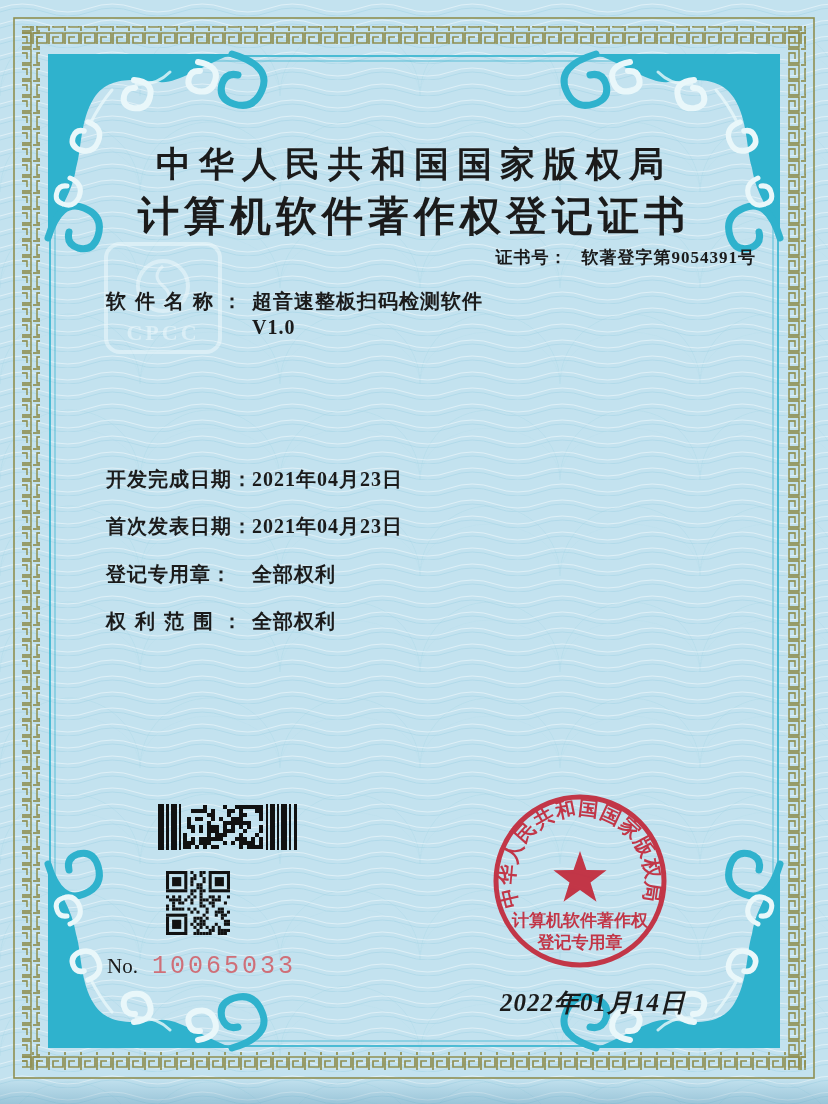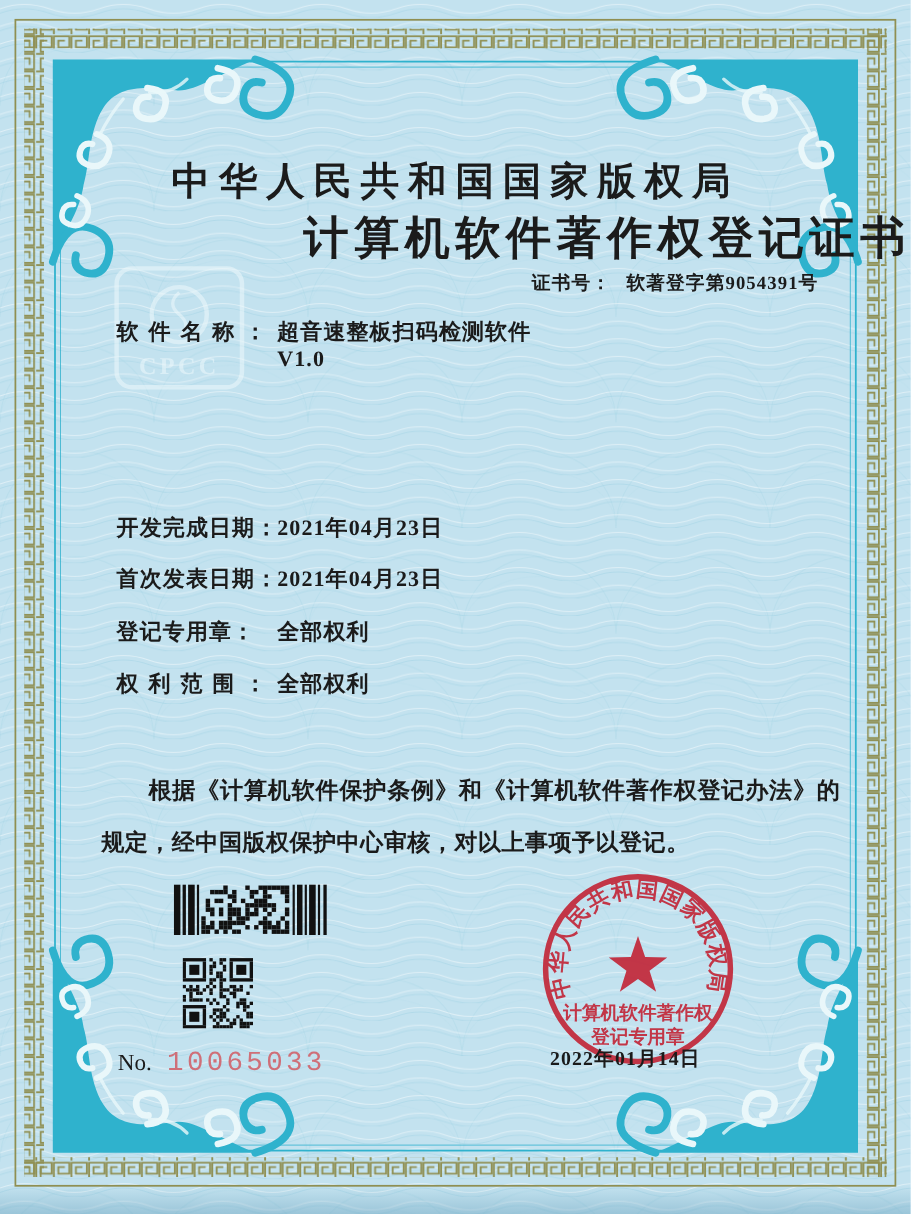--- a/index.html
+++ b/index.html
@@ -3,39 +3,39 @@
 <meta charset="utf-8">
 <style>
   html,body{margin:0;padding:0;}
   body{width:828px;height:1104px;font-family:"Liberation Serif","DejaVu Serif",serif;}
   .page{position:relative;width:828px;height:1104px;background:#c3e2ef;overflow:hidden;color:#1b1b1b;}
   .bg-svg{position:absolute;left:0;top:0;}
   .photo-edge{position:absolute;left:0;bottom:0;width:828px;height:26px;
     background:linear-gradient(to bottom, rgba(60,130,165,0), rgba(60,130,165,0.30));pointer-events:none;}
   .authority{position:absolute;top:141px;left:0;width:828px;text-align:center;
     font-size:35px;font-weight:bold;letter-spacing:8px;white-space:nowrap;}
-  .cert-title{position:absolute;top:189px;left:0;width:828px;text-align:right;
+  .cert-title{position:absolute;top:189px;left:0;width:828px;text-align:center;
     font-size:41px;font-weight:bold;letter-spacing:5px;white-space:nowrap;}
-  .certno{position:absolute;top:246px;right:84px;font-size:17px;font-weight:bold;letter-spacing:1px;white-space:nowrap;}
+  .certno{position:absolute;top:246px;right:72px;font-size:17px;font-weight:bold;letter-spacing:1px;white-space:nowrap;}
   .certno .cv{margin-left:14px;}
   .frow{position:absolute;left:106px;height:28px;font-size:20px;font-weight:600;white-space:nowrap;}
   .flabel{display:inline-block;letter-spacing:1px;font-weight:bold;}
   .flabel.ls-a{letter-spacing:9px;}
   .flabel.ls-b{letter-spacing:18px;}
   .fvalue{position:absolute;left:146px;top:0;letter-spacing:1px;}
   .fvalue2{position:absolute;left:146px;top:28px;letter-spacing:1px;}
   .statement{position:absolute;left:92px;top:694px;width:672px;font-size:21px;font-weight:600;
     line-height:48px;letter-spacing:0.4px;text-indent:43px;text-align:justify;}
   .barcode-box{position:absolute;left:158px;top:804px;}
   .qrcode-box{position:absolute;left:166px;top:871px;}
   .seal-box{position:absolute;left:486px;top:789px;}
   .serial{position:absolute;left:107px;top:952px;font-size:21px;white-space:nowrap;}
   .serial .num{font-family:"Liberation Mono","DejaVu Sans Mono",monospace;
     color:#cf6f78;letter-spacing:3px;margin-left:14px;font-size:25px;}
-  .issue-date{position:absolute;left:500px;top:950px;font-size:18px;font-weight:bold;letter-spacing:1px;white-space:nowrap;}
+  .issue-date{position:absolute;left:500px;top:986px;font-size:25px;font-weight:bold;letter-spacing:1px;white-space:nowrap;font-style:italic;}
 </style>
 </head>
 <body>
 
 <div class="page">
 
   <svg class="bg-svg" width="828" height="1104" viewBox="0 0 828 1104">
     <defs>
       <pattern id="gw" width="90" height="16" patternUnits="userSpaceOnUse">
         <path d="M0 8 Q22 0 45 8 T90 8" stroke="#ffffff" stroke-width="1" fill="none" opacity="0.45"></path>
@@ -126,21 +126,20 @@
   </div>
   <div class="frow" style="top:561px">
     <span class="flabel">登记专用章：</span>
     <span class="fvalue">全部权利</span>
   </div>
   <div class="frow" style="top:608px">
     <span class="flabel ls-a">权利范围：</span>
     <span class="fvalue">全部权利</span>
   </div>
 
-  <div class="statement">根据《计算机软件保护条例》和《计算机软件著作权登记办法》的规定，经中国版权保护中心审核，对以上事项予以登记。</div>
 
   <div class="barcode-box">
     <svg id="barcode-svg" width="140" height="46" viewBox="0 0 140 46">
         <rect x="0" y="0" width="6" height="46" fill="#111"></rect>
         <rect x="8" y="0" width="3" height="46" fill="#111"></rect>
         <rect x="13" y="0" width="6" height="46" fill="#111"></rect>
         <rect x="21" y="0" width="2" height="46" fill="#111"></rect>
         <rect x="25" y="29" width="4" height="4" fill="#111"></rect>
         <rect x="25" y="33" width="4" height="4" fill="#111"></rect>
         <rect x="25" y="37" width="4" height="4" fill="#111"></rect>

